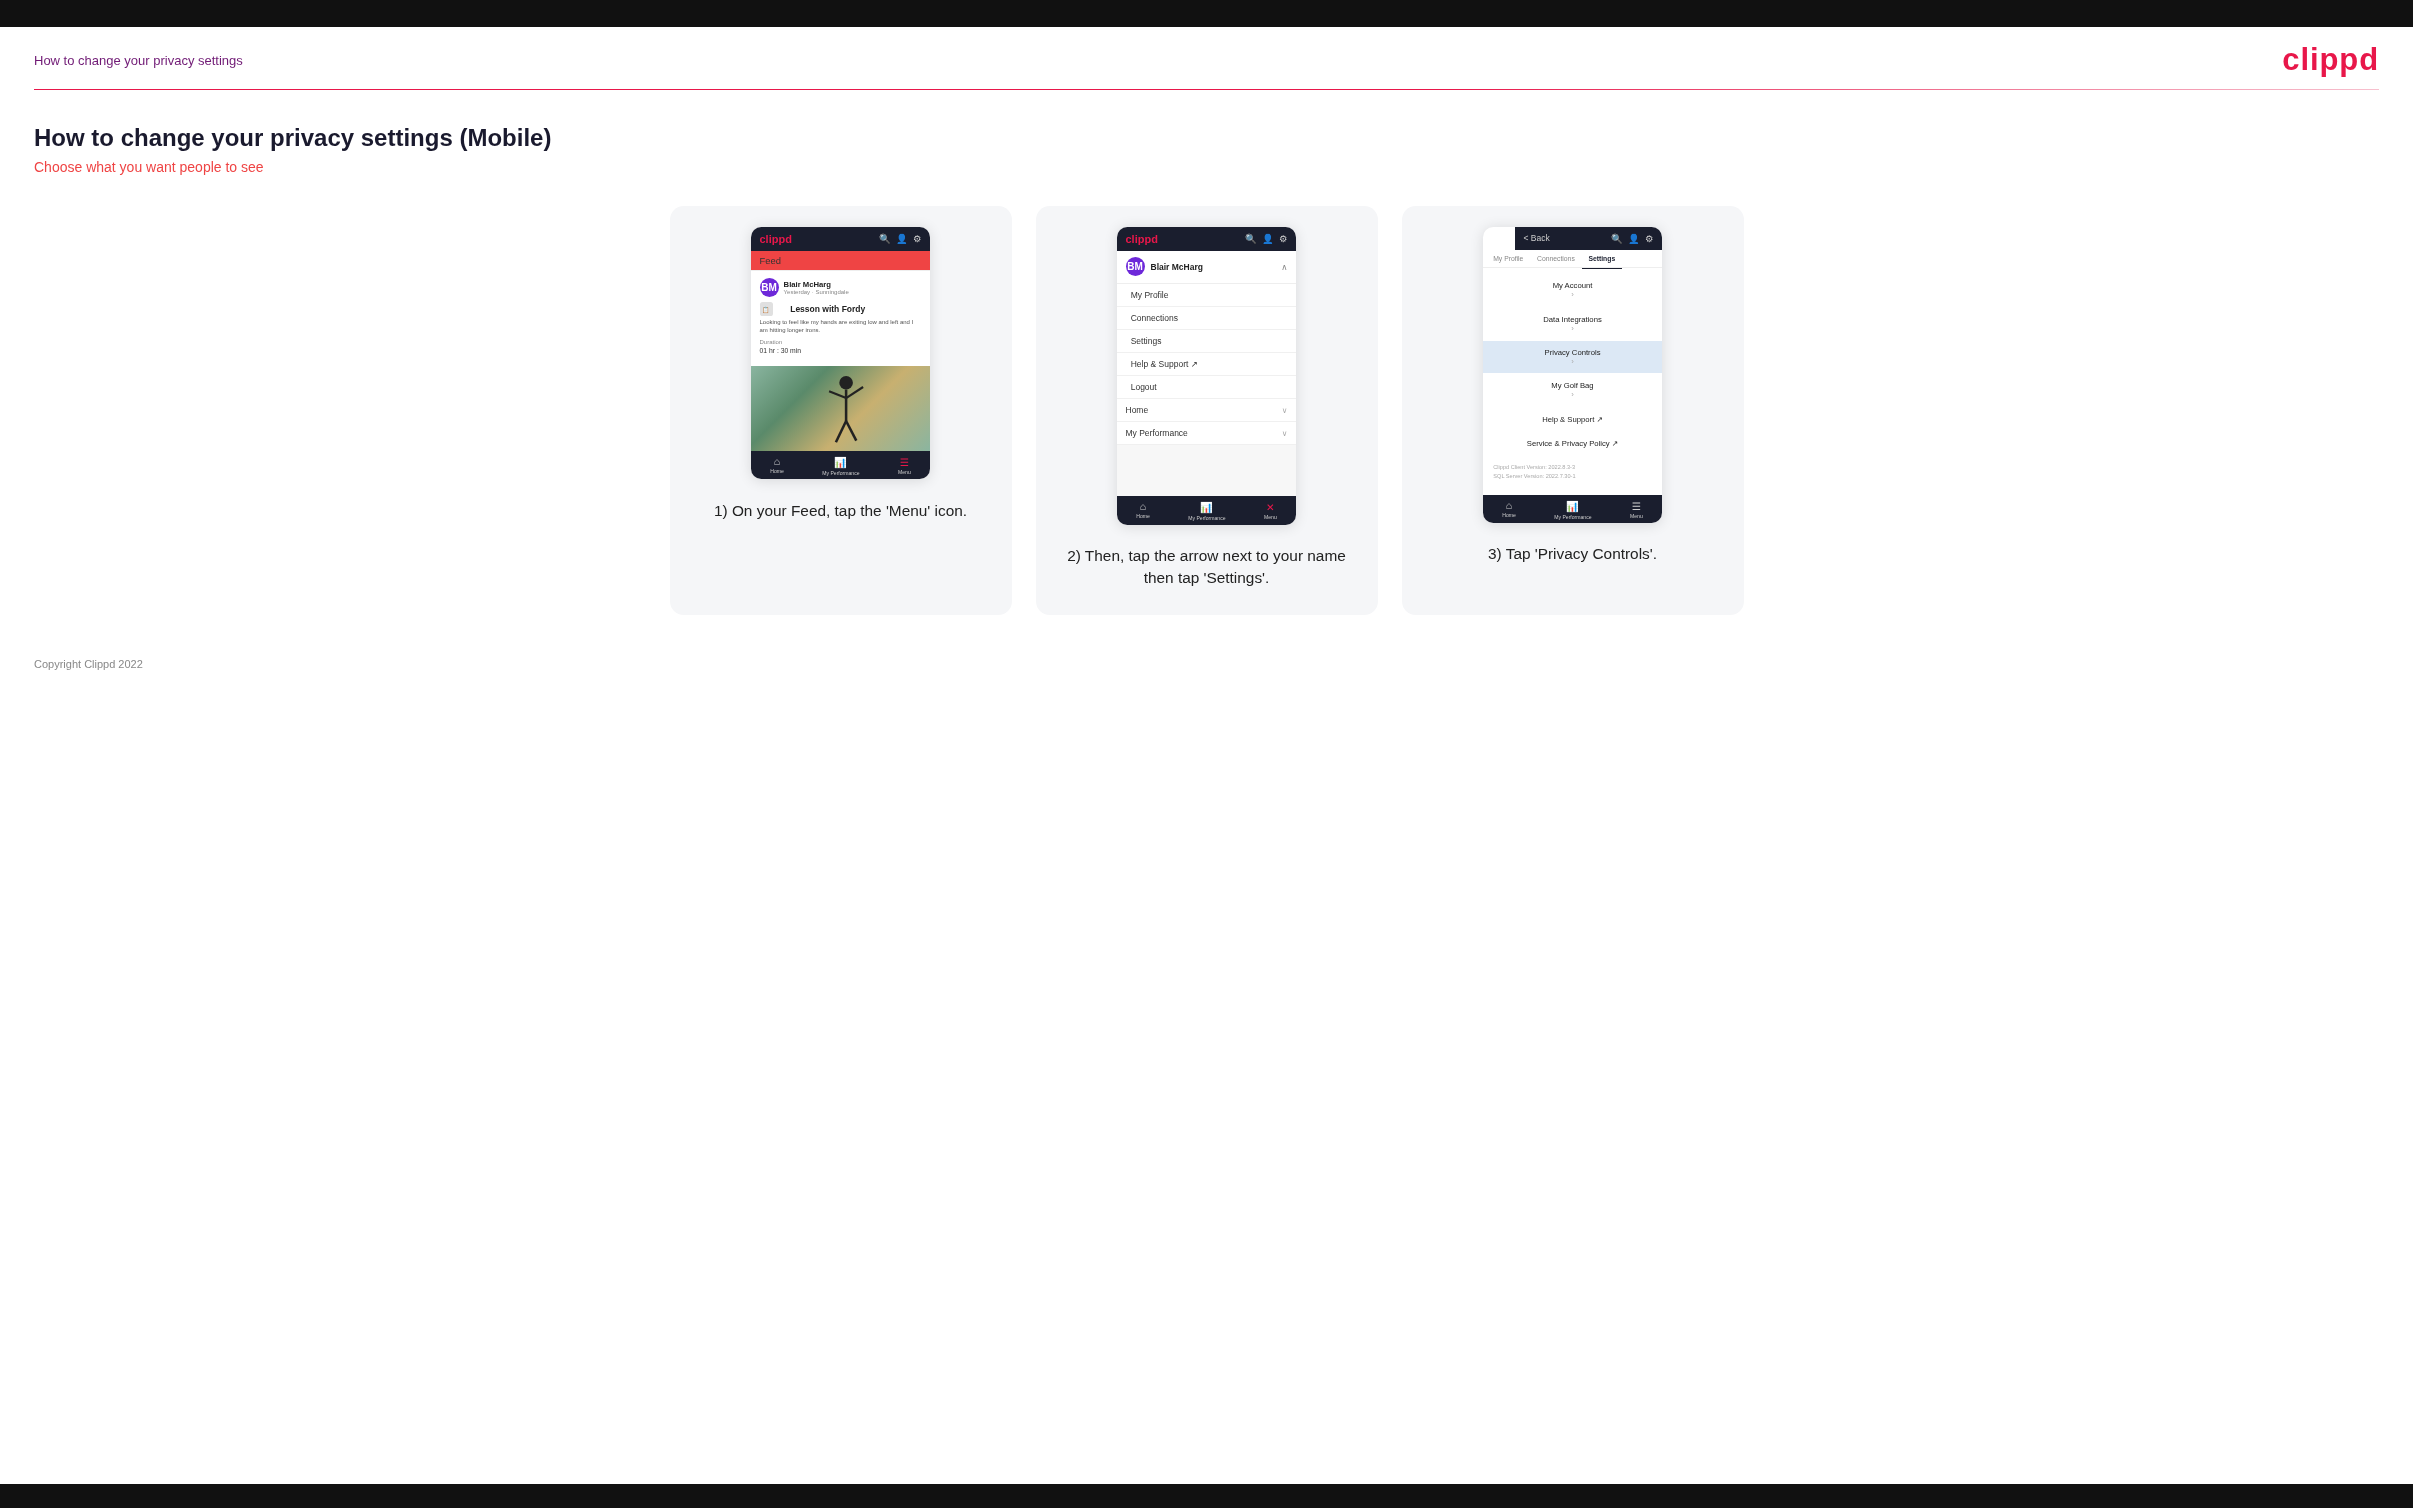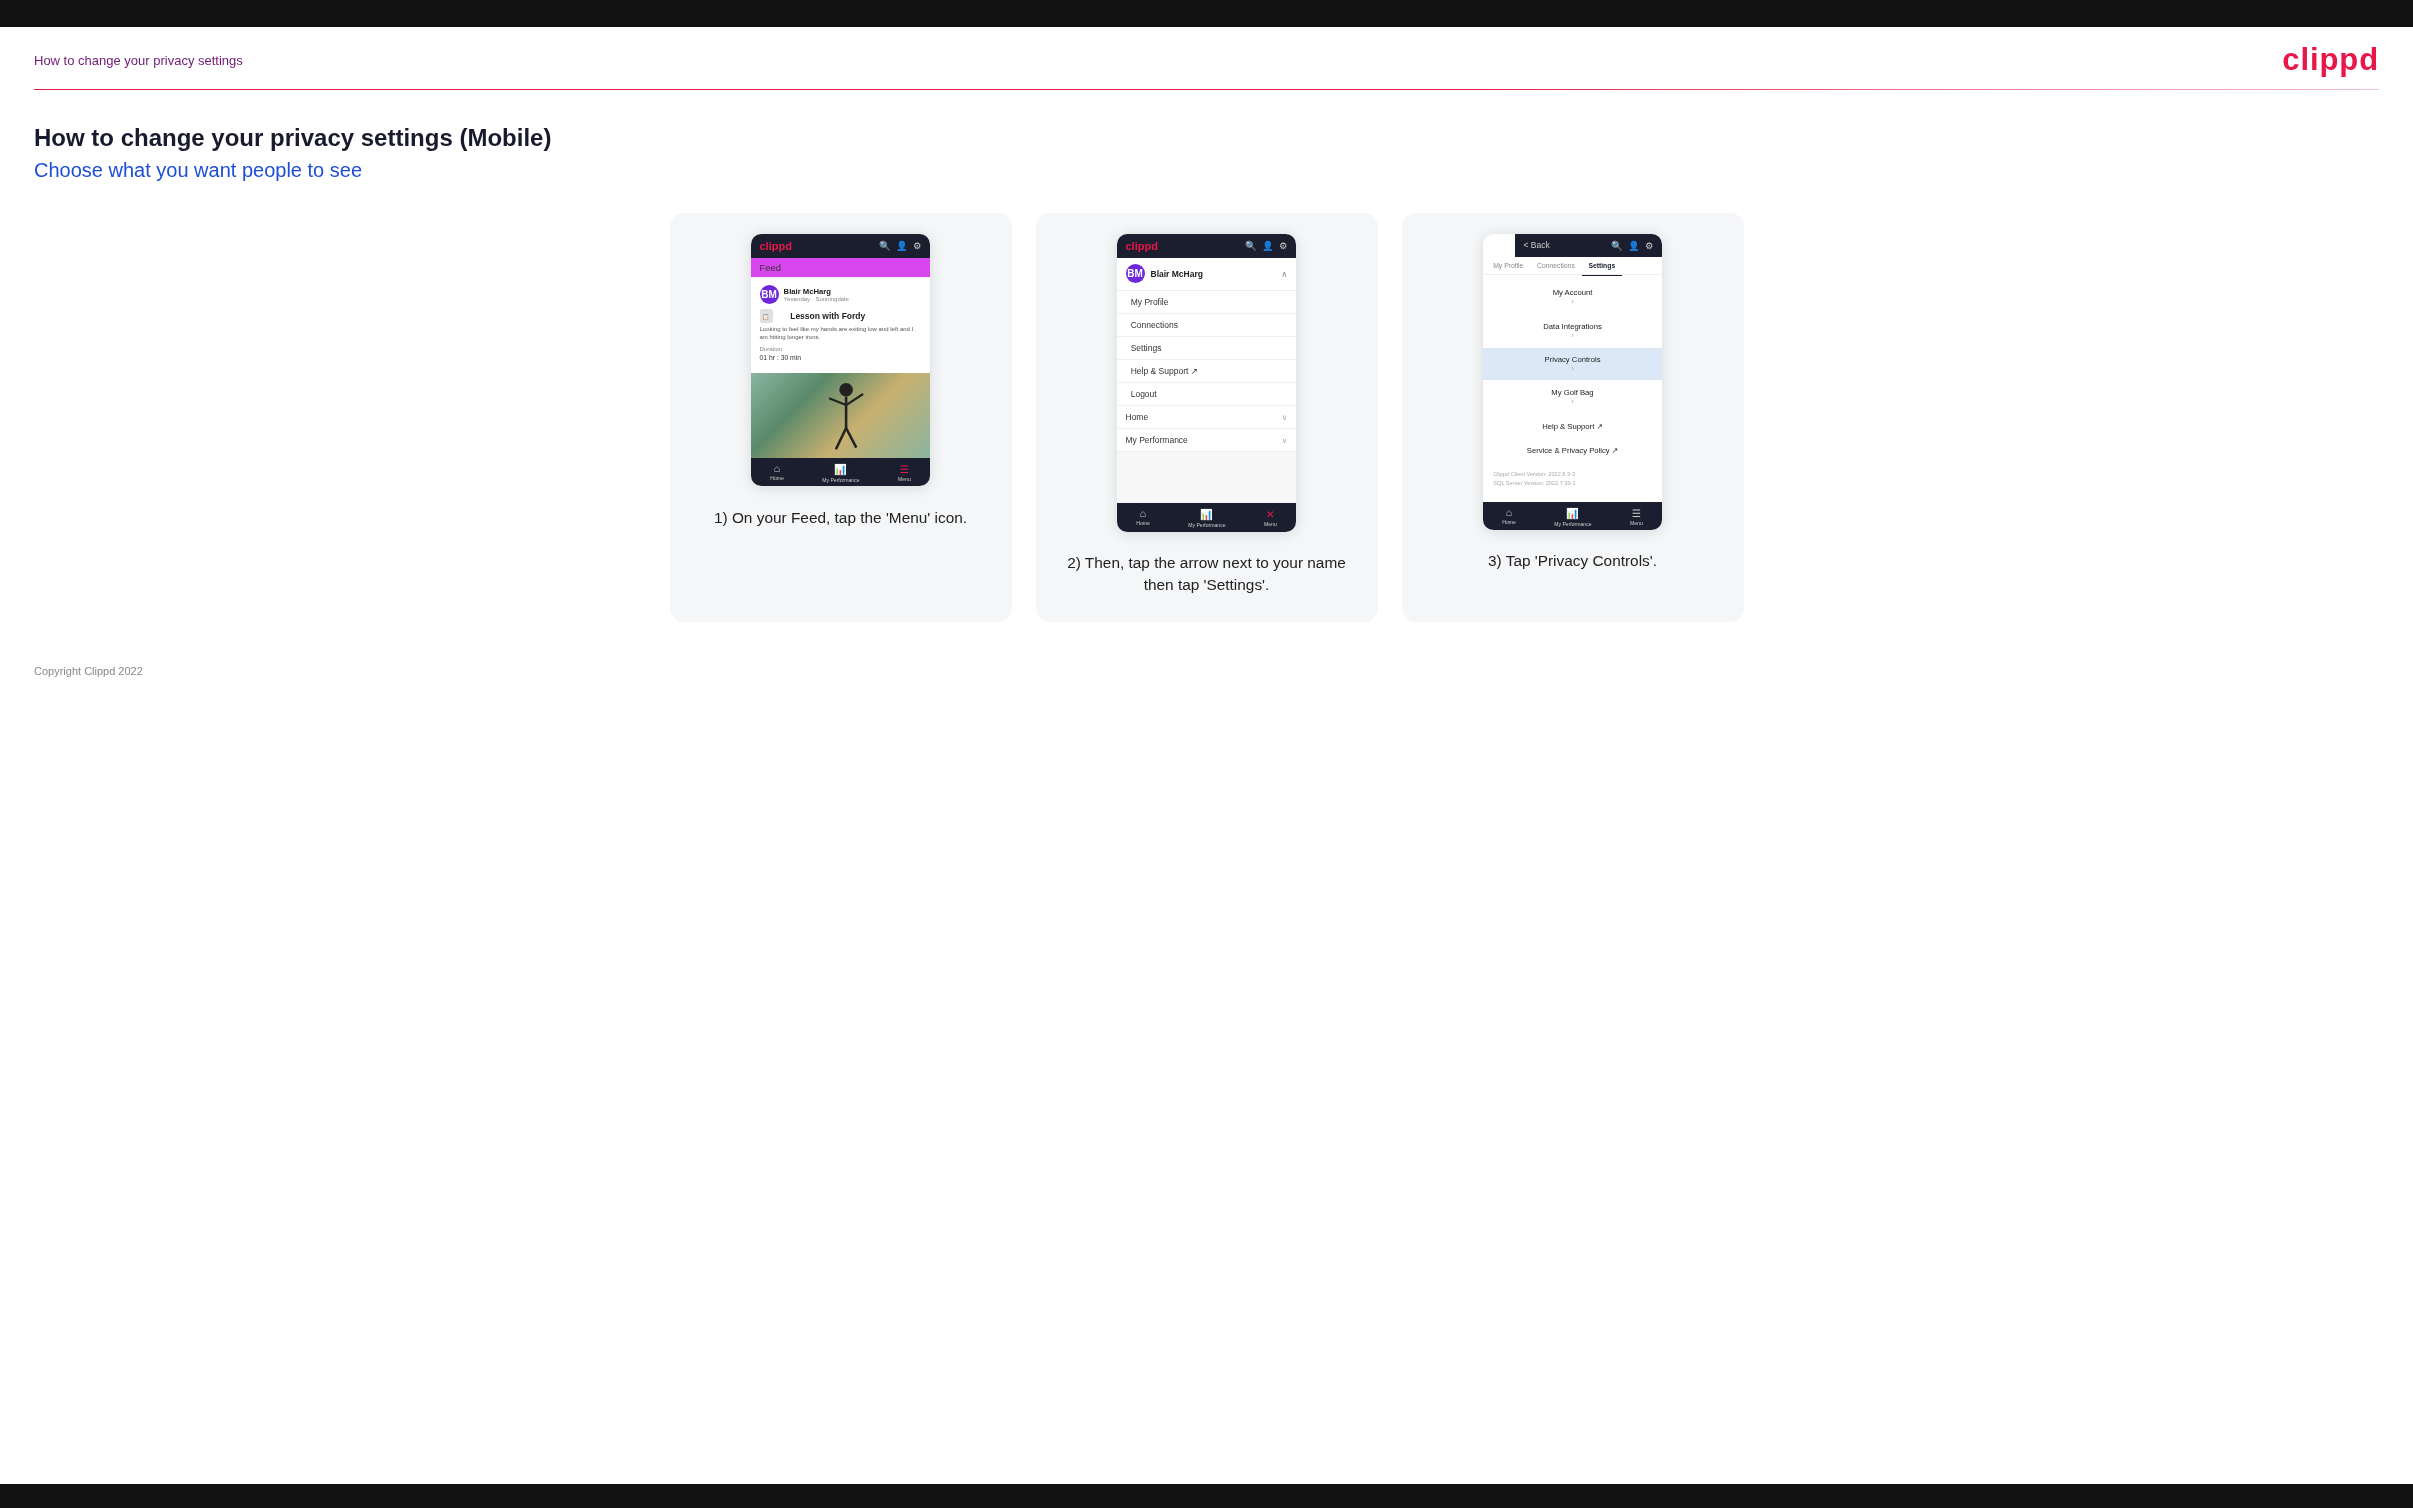--- a/index.html
+++ b/index.html
@@ -46,22 +46,22 @@
     .main {
       padding: 34px 34px 26px 34px;
     }
     .page-heading {
       font-size: 24px;
       font-weight: 700;
       color: #1a1a2e;
       margin-bottom: 6.8px;
     }
     .page-subheading {
-      font-size: 20px;
-      color: #1d4ed8;
+      font-size: 14px;
+      color: #ef4444;
       margin-bottom: 31px;
     }
 
     
     .steps-container {
       display: flex;
       gap: 24px;
       justify-content: center;
     }
     .step-card {
@@ -110,21 +110,21 @@
       gap: 5.1px;
       align-items: center;
     }
     .phone-icon {
       color: #ccc;
       font-size: 9.4px;
     }
 
     
     .feed-label {
-      background: #d946ef;
+      background: #ef4444;
       padding: 4.3px 8.5px;
       font-size: 9.4px;
       color: #333;
       border-bottom: 0.9px solid #eee;
     }
     .feed-post {
       background: #fff;
       padding: 6.8px 8.5px;
     }
     .post-user {

